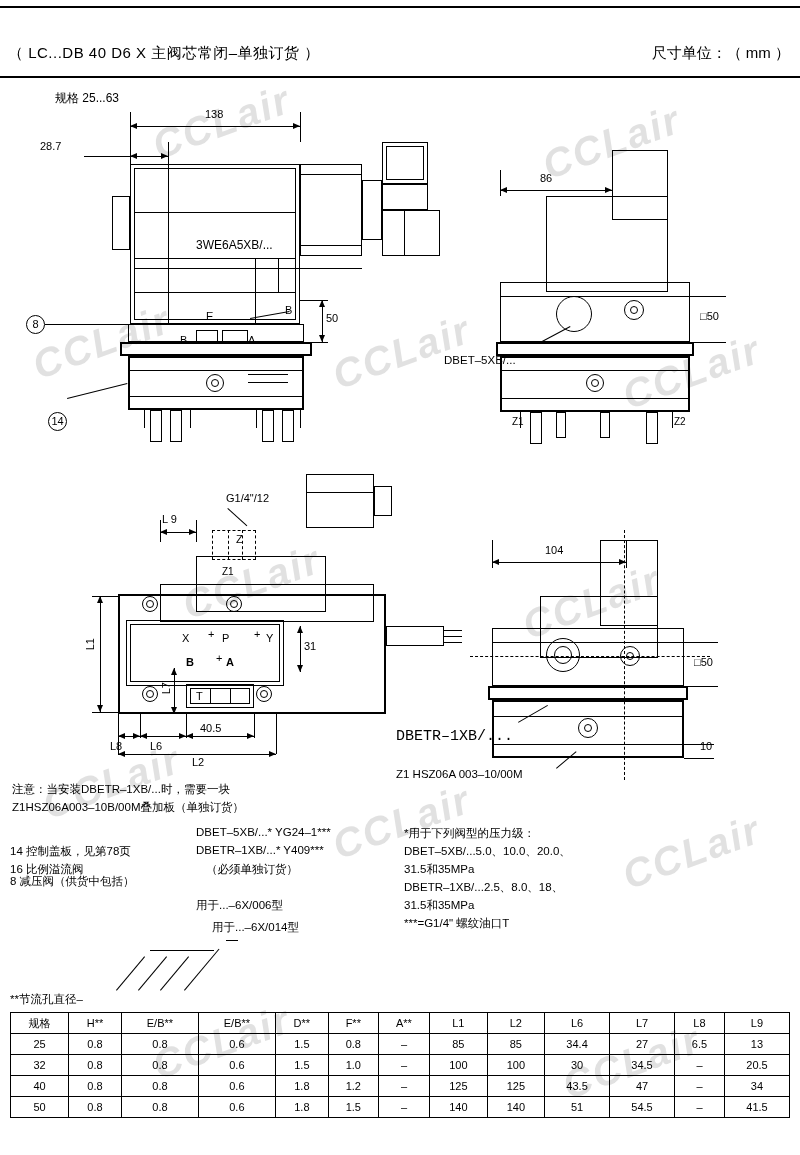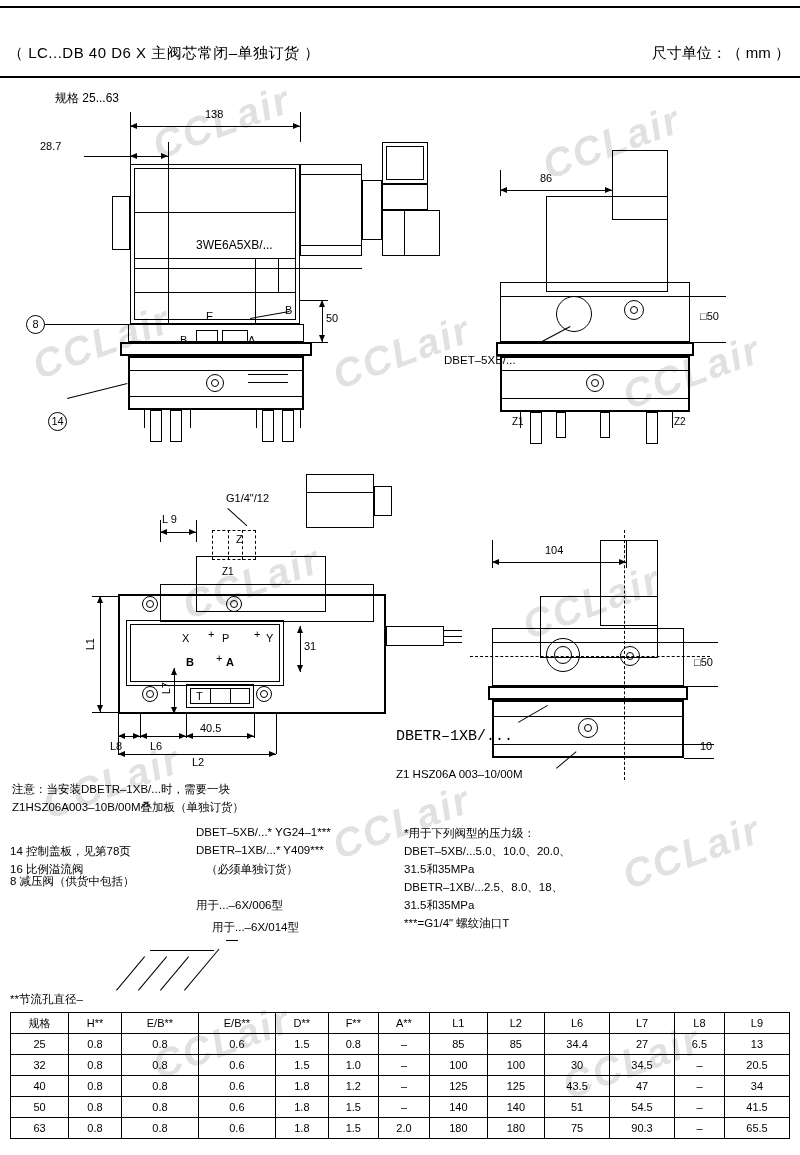--- a/index.html
+++ b/index.html
@@ -442,31 +442,16 @@
         <td>1.8</td>
         <td>1.5</td>
         <td>–</td>
         <td>140</td>
         <td>140</td>
         <td>51</td>
         <td>54.5</td>
         <td>–</td>
         <td>41.5</td>
       </tr>
-      <tr>
-        <td class="first">63</td>
-        <td>0.8</td>
-        <td>0.8</td>
-        <td>0.6</td>
-        <td>1.8</td>
-        <td>1.5</td>
-        <td>2.0</td>
-        <td>180</td>
-        <td>180</td>
-        <td>75</td>
-        <td>90.3</td>
-        <td>–</td>
-        <td>65.5</td>
-      </tr>
     </tbody>
   </table>
 
 </div>
 
 </body></html>

